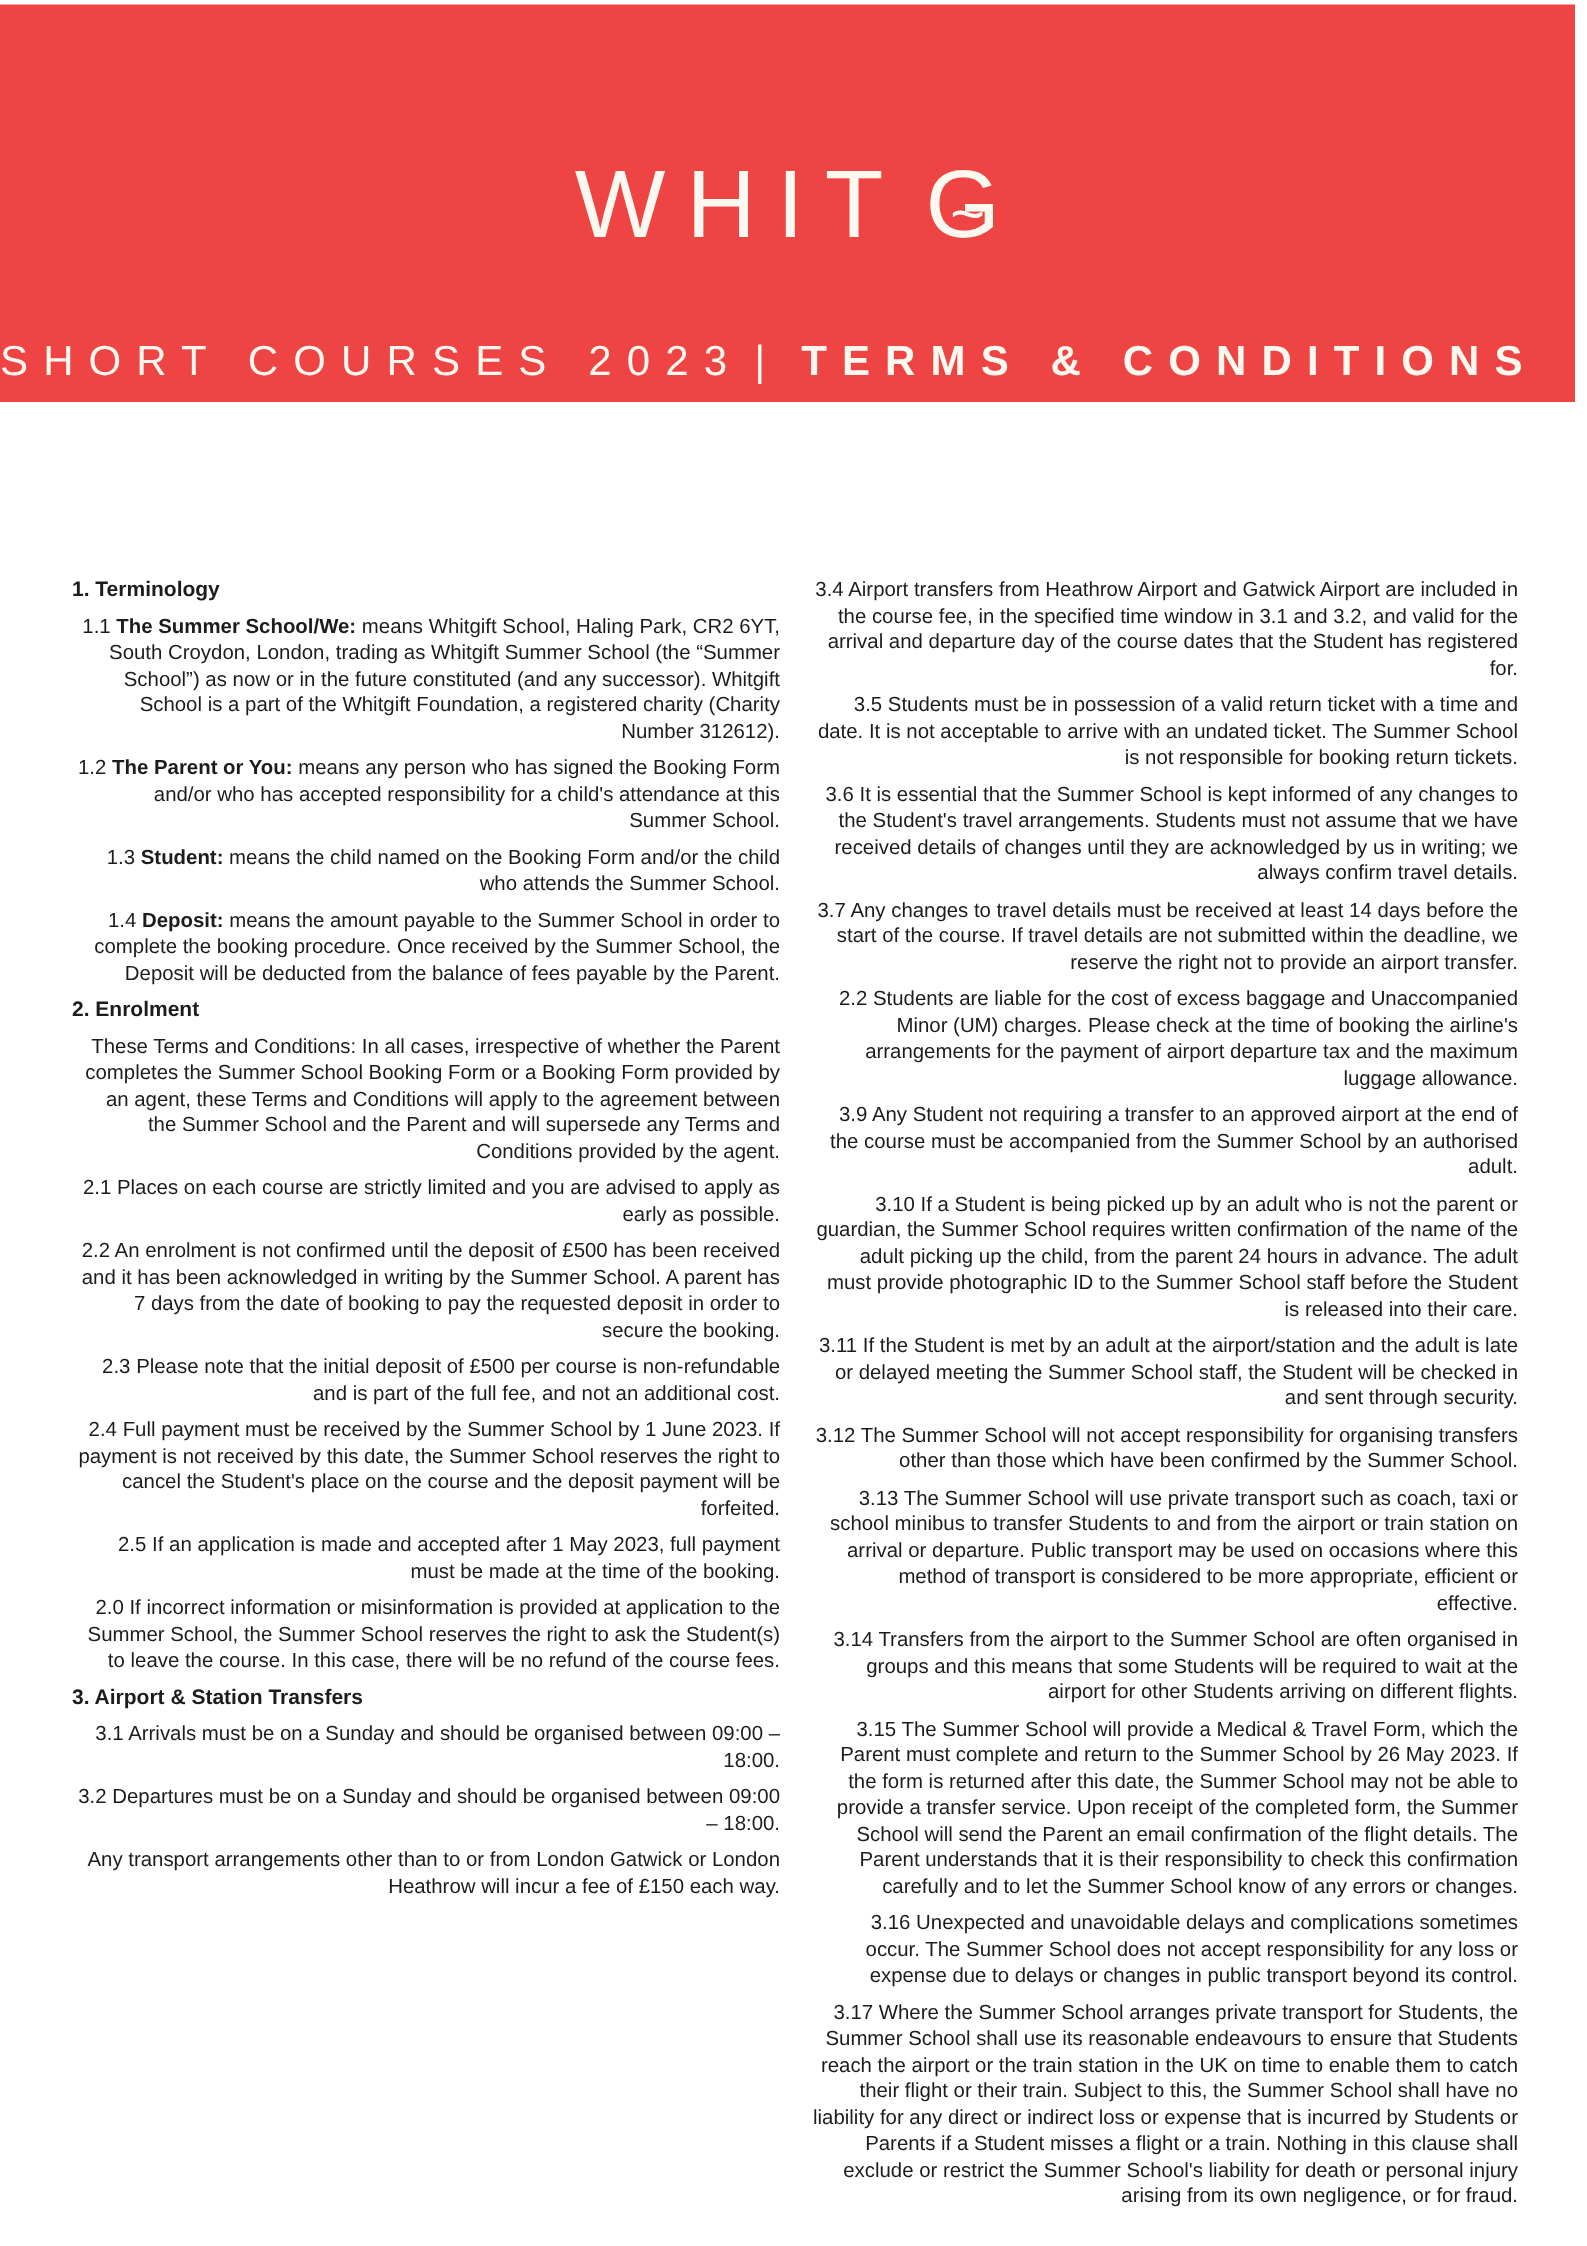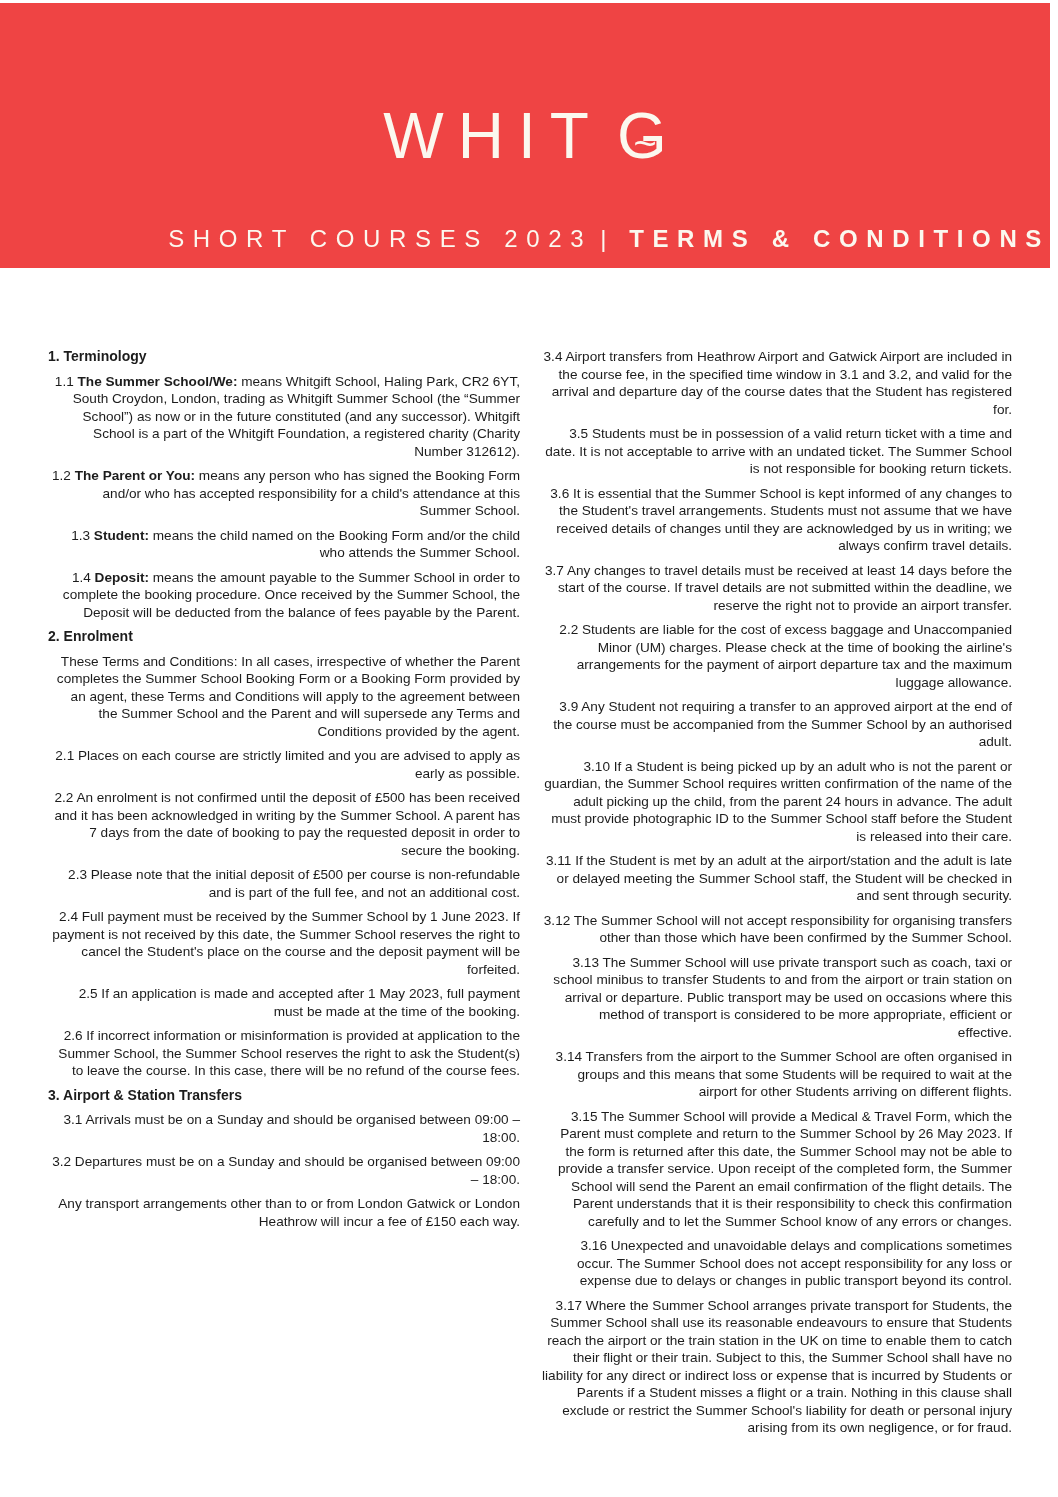--- a/index.html
+++ b/index.html
@@ -34,39 +34,39 @@
     left: 45%;
     transform: translateX(-50%);
     top: 0.62em;
     font-size: 0.62em;
     letter-spacing: 0;
     line-height: 1;
   }
   .subtitle {
     position: absolute;
     top: 222px; left: 0; right: 0;
-    text-align: right;
-    font-size: 24px;
+    text-align: left;
+    font-size: 28px;
     letter-spacing: 0.36em;
     white-space: nowrap;
   }
   .sub-left  { font-weight: 400; }
   .sub-div   { font-weight: 300; margin: 0 14px 0 8px; }
   .sub-right { font-weight: 700; }
 
   
   .content {
     position: absolute;
     top: 348px; left: 48px;
     display: grid;
     grid-template-columns: 472px 470px;
     column-gap: 22px;
     color: #1C1C1C;
   }
-  .col { font-size: 13.6px; line-height: 17.5px; }
+  .col { font-size: 13.6px; line-height: 17.5px; margin-top: 36px; }
   .col h2.heading {
     font-size: 14px;
     line-height: 17.5px;
     font-weight: 700;
     margin: 0 0 7px 0;
   }
   .col p.para { margin: 0 0 7px 0; text-align: right; }
   .col .b { font-weight: 700; }
 </style>
 </head>
@@ -90,21 +90,21 @@
         <p class="para"><span>1.2 </span><span class="b">The Parent or You:</span><span> means any person who has signed the Booking Form and/or who has accepted responsibility for a child's attendance at this Summer School.</span></p>
         <p class="para"><span>1.3 </span><span class="b">Student:</span><span> means the child named on the Booking Form and/or the child who attends the Summer School.</span></p>
         <p class="para"><span>1.4 </span><span class="b">Deposit:</span><span> means the amount payable to the Summer School in order to complete the booking procedure. Once received by the Summer School, the Deposit will be deducted from the balance of fees payable by the Parent.</span></p>
         <h2 class="heading"><span>2. Enrolment</span></h2>
         <p class="para"><span>These Terms and Conditions: In all cases, irrespective of whether the Parent completes the Summer School Booking Form or a Booking Form provided by an agent, these Terms and Conditions will apply to the agreement between the Summer School and the Parent and will supersede any Terms and Conditions provided by the agent.</span></p>
         <p class="para"><span>2.1 Places on each course are strictly limited and you are advised to apply as early as possible.</span></p>
         <p class="para"><span>2.2 An enrolment is not confirmed until the deposit of £500 has been received and it has been acknowledged in writing by the Summer School. A parent has 7 days from the date of booking to pay the requested deposit in order to secure the booking.</span></p>
         <p class="para"><span>2.3 Please note that the initial deposit of £500 per course is non-refundable and is part of the full fee, and not an additional cost.</span></p>
         <p class="para"><span>2.4 Full payment must be received by the Summer School by 1 June 2023. If payment is not received by this date, the Summer School reserves the right to cancel the Student's place on the course and the deposit payment will be forfeited.</span></p>
         <p class="para"><span>2.5 If an application is made and accepted after 1 May 2023, full payment must be made at the time of the booking.</span></p>
-        <p class="para"><span>2.6 If incorrect information or misinformation is provided at application to the Summer School, the Summer School reserves the right to ask the Student(s) to leave the course. In this case, there will be no refund of the course fees.</span></p>
+        <p class="para"><span>2.0 If incorrect information or misinformation is provided at application to the Summer School, the Summer School reserves the right to ask the Student(s) to leave the course. In this case, there will be no refund of the course fees.</span></p>
         <h2 class="heading"><span>3. Airport &amp; Station Transfers</span></h2>
         <p class="para"><span>3.1 Arrivals must be on a Sunday and should be organised between 09:00 – 18:00.</span></p>
         <p class="para"><span>3.2 Departures must be on a Sunday and should be organised between 09:00 – 18:00.</span></p>
         <p class="para"><span>Any transport arrangements other than to or from London Gatwick or London Heathrow will incur a fee of £150 each way.</span></p>
       </section>
     <section class="col" id="col-right">
         <p class="para"><span>3.4 Airport transfers from Heathrow Airport and Gatwick Airport are included in the course fee, in the specified time window in 3.1 and 3.2, and valid for the arrival and departure day of the course dates that the Student has registered for.</span></p>
         <p class="para"><span>3.5 Students must be in possession of a valid return ticket with a time and date. It is not acceptable to arrive with an undated ticket. The Summer School is not responsible for booking return tickets.</span></p>
         <p class="para"><span>3.6 It is essential that the Summer School is kept informed of any changes to the Student's travel arrangements. Students must not assume that we have received details of changes until they are acknowledged by us in writing; we always confirm travel details.</span></p>
         <p class="para"><span>3.7 Any changes to travel details must be received at least 14 days before the start of the course. If travel details are not submitted within the deadline, we reserve the right not to provide an airport transfer.</span></p>

